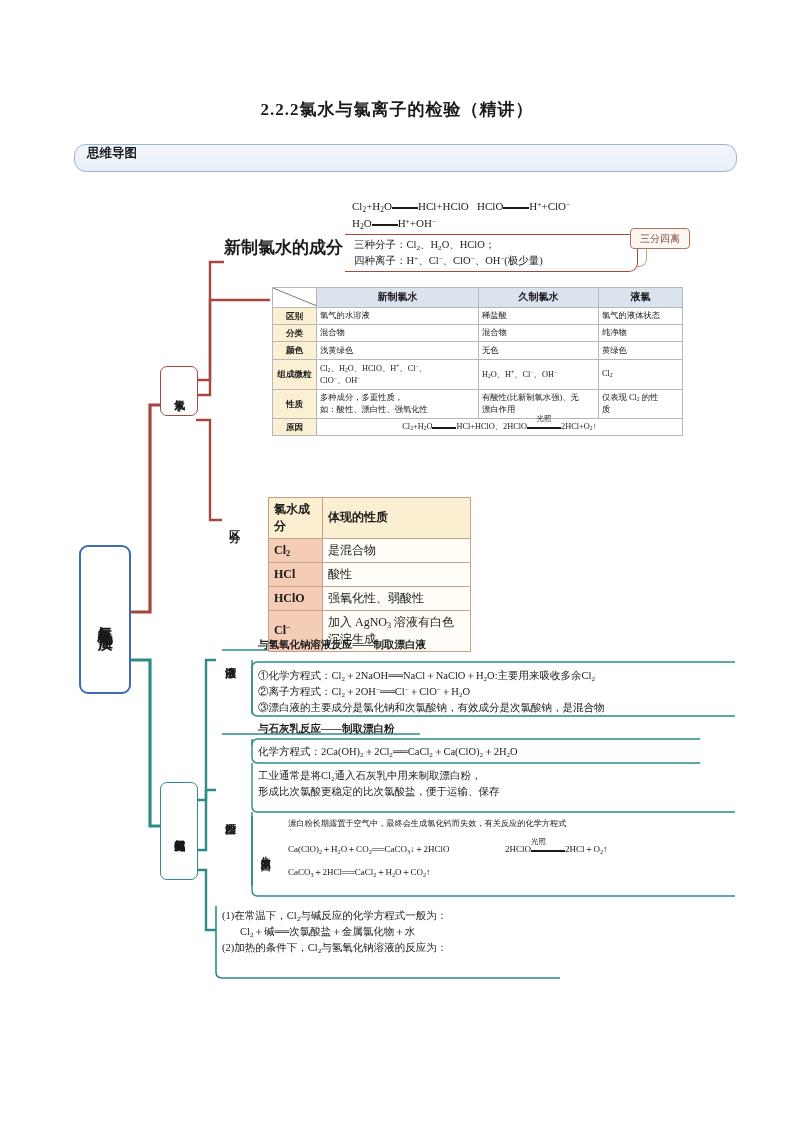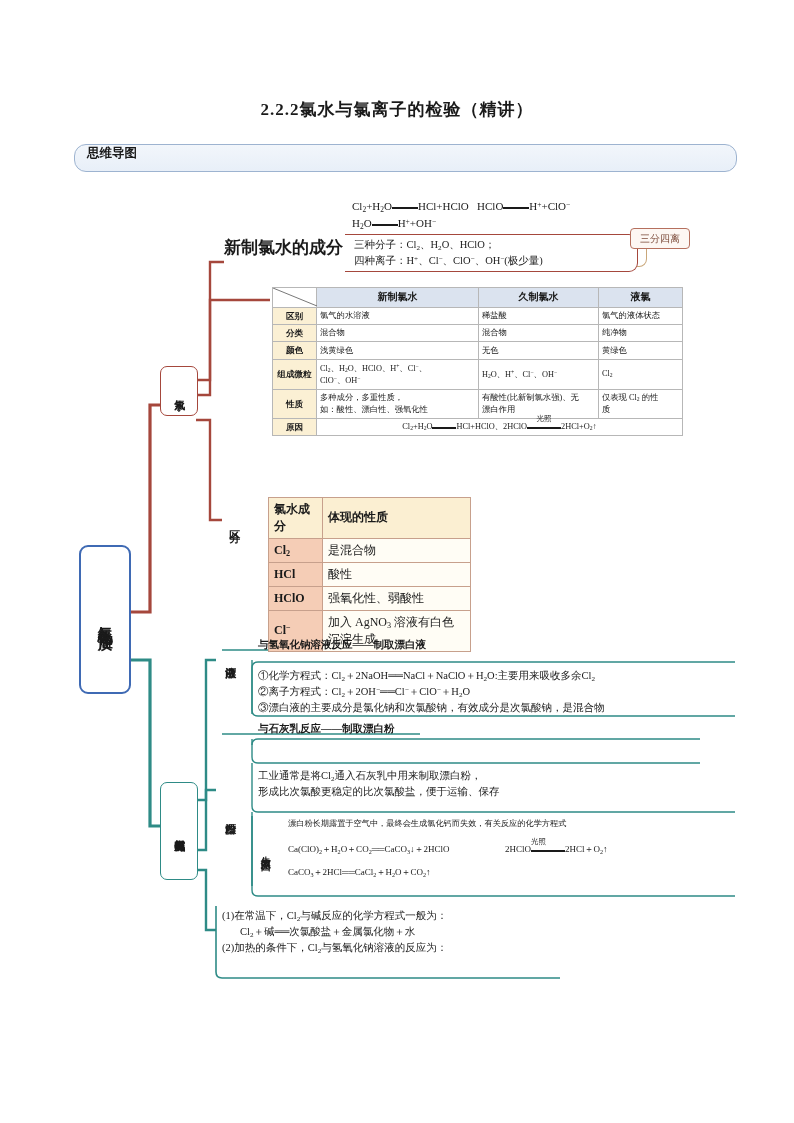--- a/index.html
+++ b/index.html
@@ -308,20 +308,23 @@
     ②离子方程式：Cl<sub>2</sub>＋2OH<sup>−</sup>══Cl<sup>−</sup>＋ClO<sup>−</sup>＋H<sub>2</sub>O
   </div>
   <div class="tline" style="left:258px;top:700px;">③漂白液的主要成分是氯化钠和次氯酸钠，有效成分是次氯酸钠，是混合物</div>
 
   <div class="vlabel" style="left:218px;top:788px;width:24px;height:52px;">
     <div class="vtext">漂白粉</div>
   </div>
 
   <div class="tline hdg" style="left:258px;top:721px;">与石灰乳反应——制取漂白粉</div>
 
+  <div class="tline" style="left:258px;top:744px;">
+    化学方程式：2Ca(OH)<sub>2</sub>＋2Cl<sub>2</sub>══CaCl<sub>2</sub>＋Ca(ClO)<sub>2</sub>＋2H<sub>2</sub>O
+  </div>
 
   <div class="tline" style="left:258px;top:768px;">
     工业通常是将Cl<sub>2</sub>通入石灰乳中用来制取漂白粉，
   </div>
   <div class="tline" style="left:258px;top:784px;">形成比次氯酸更稳定的比次氯酸盐，便于运输、保存</div>
 
   <div style="position:absolute;left:256px;top:816px;width:18px;height:72px;display:flex;align-items:center;justify-content:center;">
     <div class="vtext" style="font-size:10px;font-weight:bold;line-height:1.25;">失效原因</div>
   </div>
 

